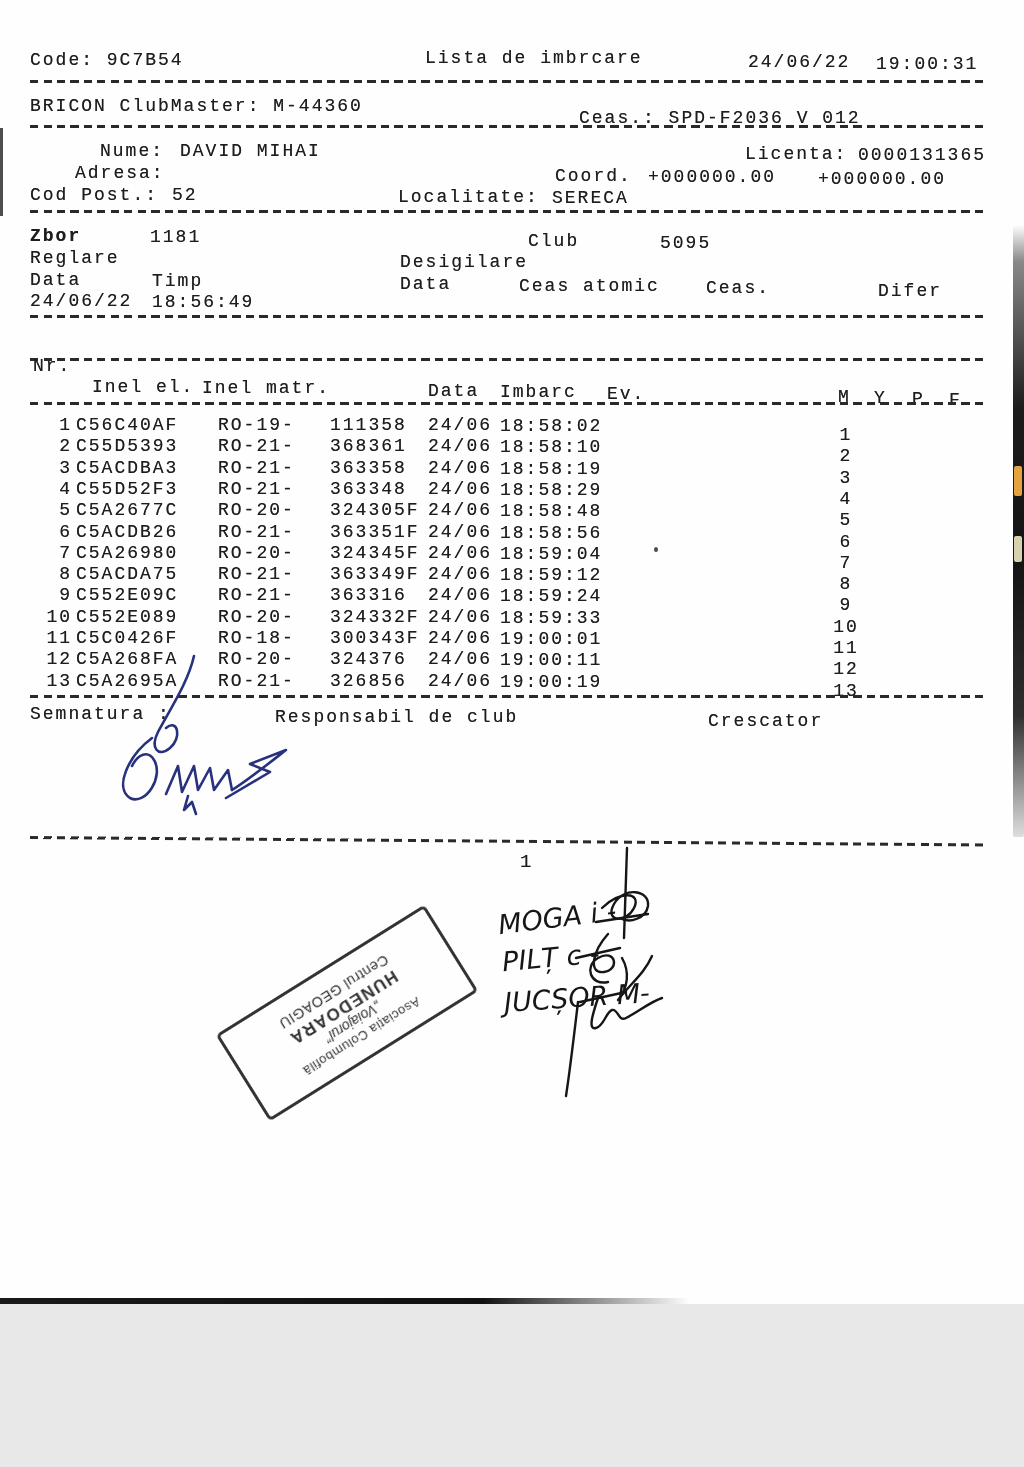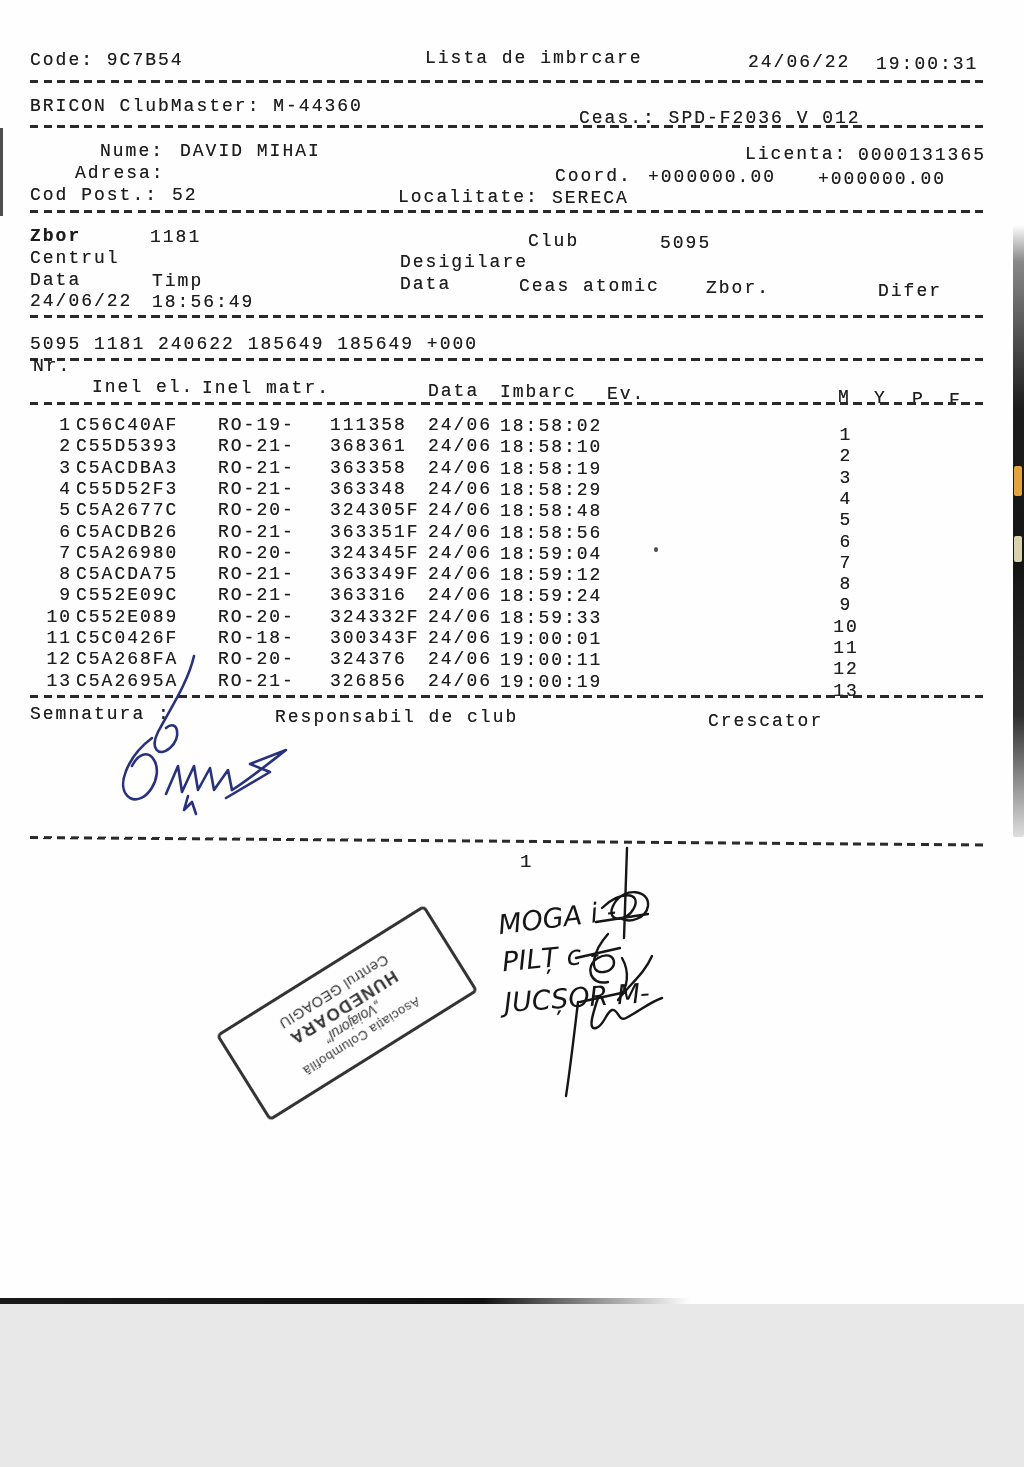--- a/index.html
+++ b/index.html
@@ -90,33 +90,32 @@
   <span class="line" style="left:30px;top:185px;">Cod Post.:</span>
   <span class="line" style="left:172px;top:185px;">52</span>
   <span class="line" style="left:398px;top:187px;">Localitate:</span>
   <span class="line" style="left:552px;top:188px;">SERECA</span>
   <div class="dash" style="top:210px;"></div>
 
   <span class="line" style="left:30px;top:226px;font-weight:bold;">Zbor</span>
   <span class="line" style="left:150px;top:227px;">1181</span>
   <span class="line" style="left:528px;top:231px;">Club</span>
   <span class="line" style="left:660px;top:233px;">5095</span>
-  <span class="line" style="left:30px;top:248px;">Centrul</span>
+  <span class="line" style="left:30px;top:248px;">Reglare</span>
   <span class="line" style="left:400px;top:252px;">Desigilare</span>
   <span class="line" style="left:30px;top:270px;">Data</span>
   <span class="line" style="left:152px;top:271px;">Timp</span>
   <span class="line" style="left:400px;top:274px;">Data</span>
   <span class="line" style="left:519px;top:276px;">Ceas atomic</span>
-  <span class="line" style="left:706px;top:278px;">Zbor.</span>
+  <span class="line" style="left:706px;top:278px;">Ceas.</span>
   <span class="line" style="left:878px;top:281px;">Difer</span>
   <span class="line" style="left:30px;top:291px;">24/06/22</span>
   <span class="line" style="left:152px;top:292px;">18:56:49</span>
   <div class="dash" style="top:315px;"></div>
 
-  <span class="line" style="left:30px;top:334px;">5095 1181 240622 185649 185649 +000</span>
   <div class="dash" style="top:358px;"></div>
 
   <span class="line" style="left:33px;top:356px;">Nr.</span>
   <span class="line" style="left:92px;top:377px;">Inel el.</span>
   <span class="line" style="left:202px;top:378px;">Inel matr.</span>
   <span class="line" style="left:428px;top:381px;">Data</span>
   <span class="line" style="left:500px;top:382px;">Imbarc</span>
   <span class="line" style="left:607px;top:384px;">Ev.</span>
   <span class="line" style="left:838px;top:387px;">M</span>
   <span class="line" style="left:874px;top:388px;">Y</span>

